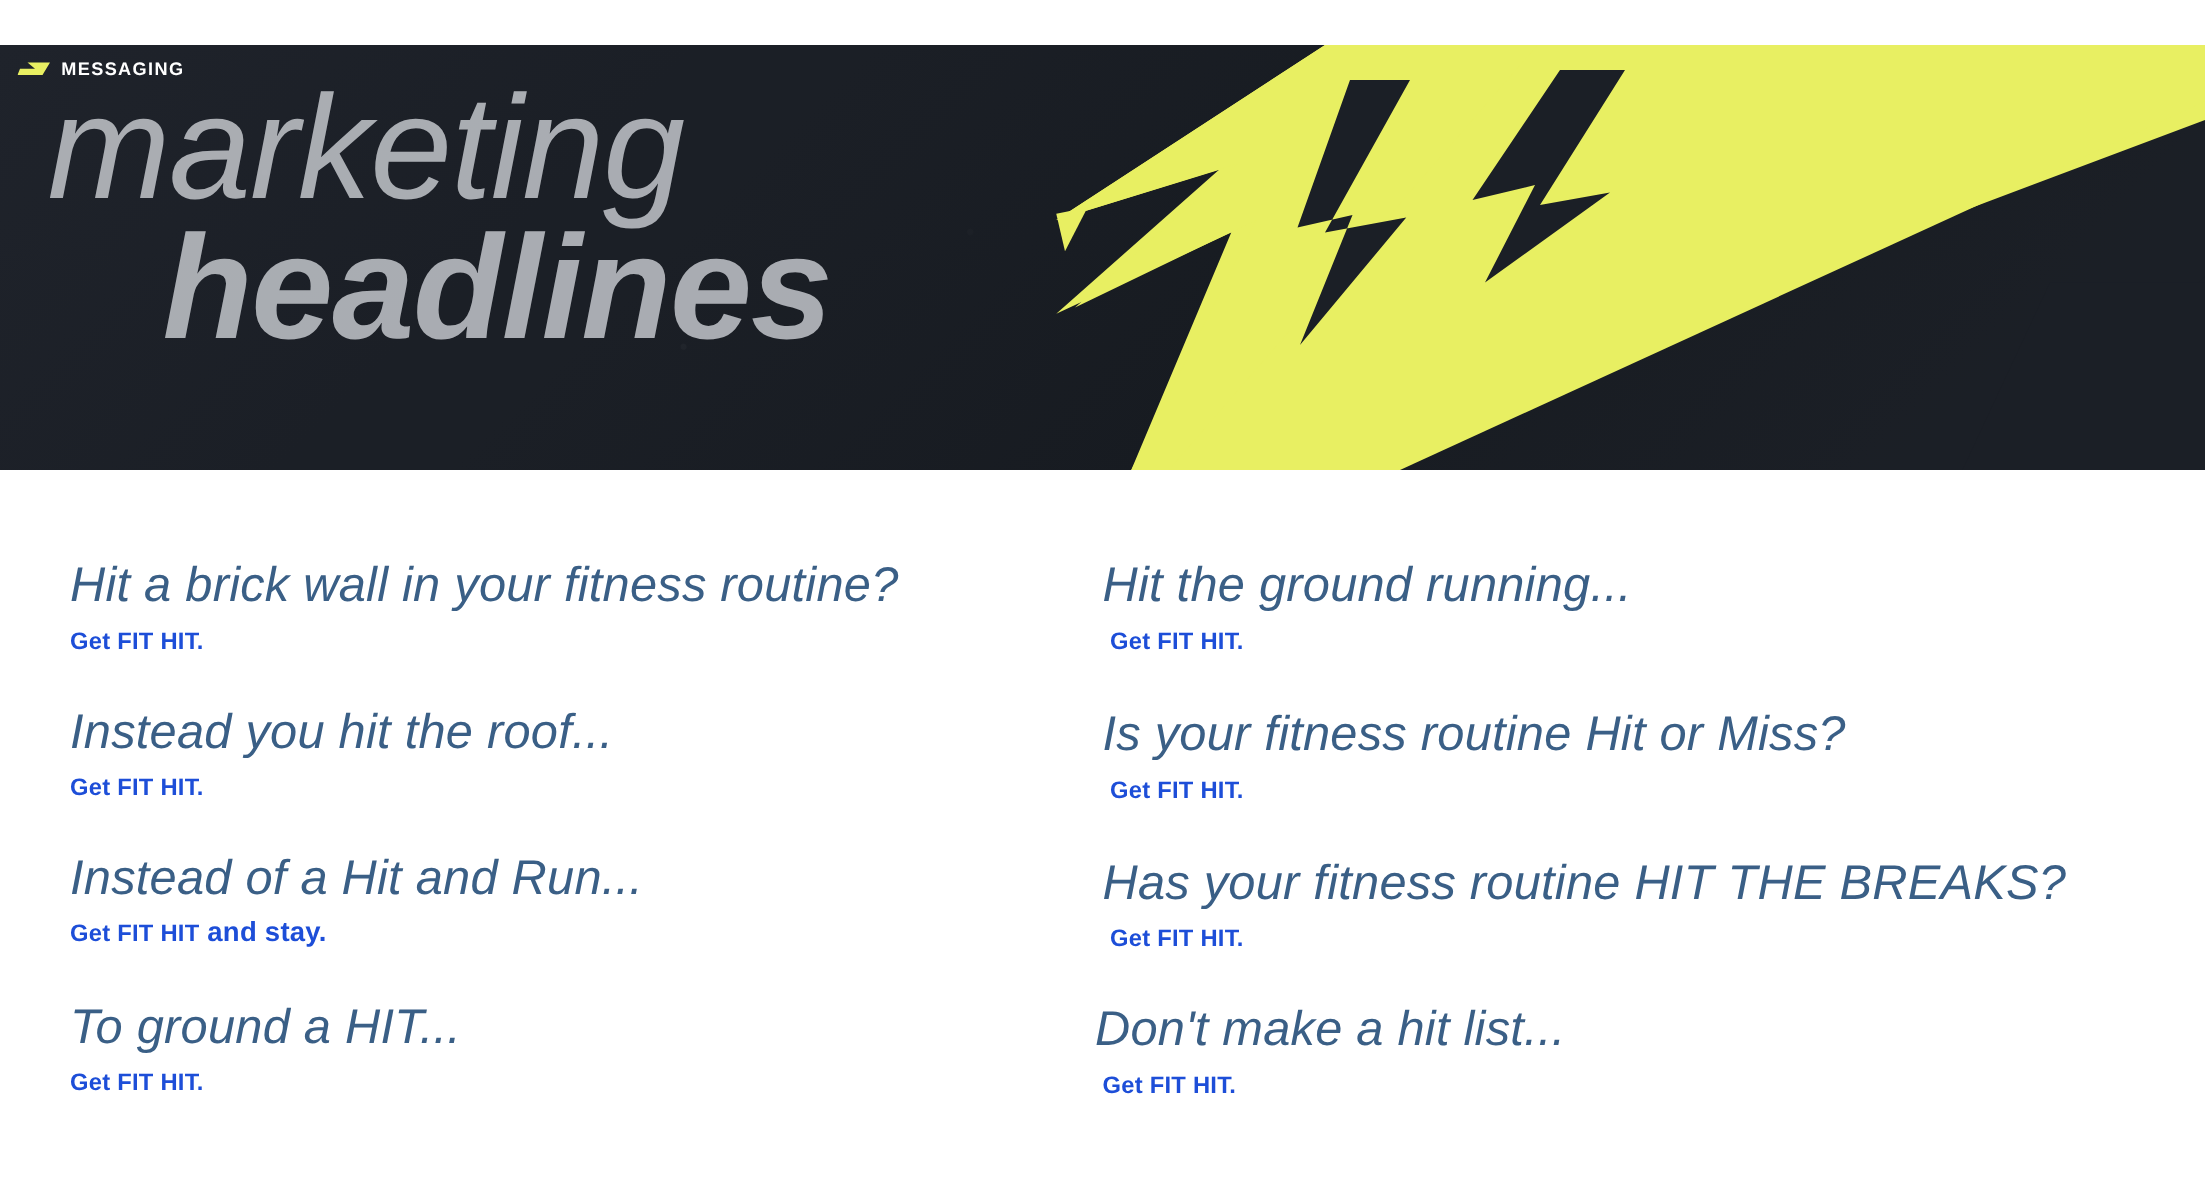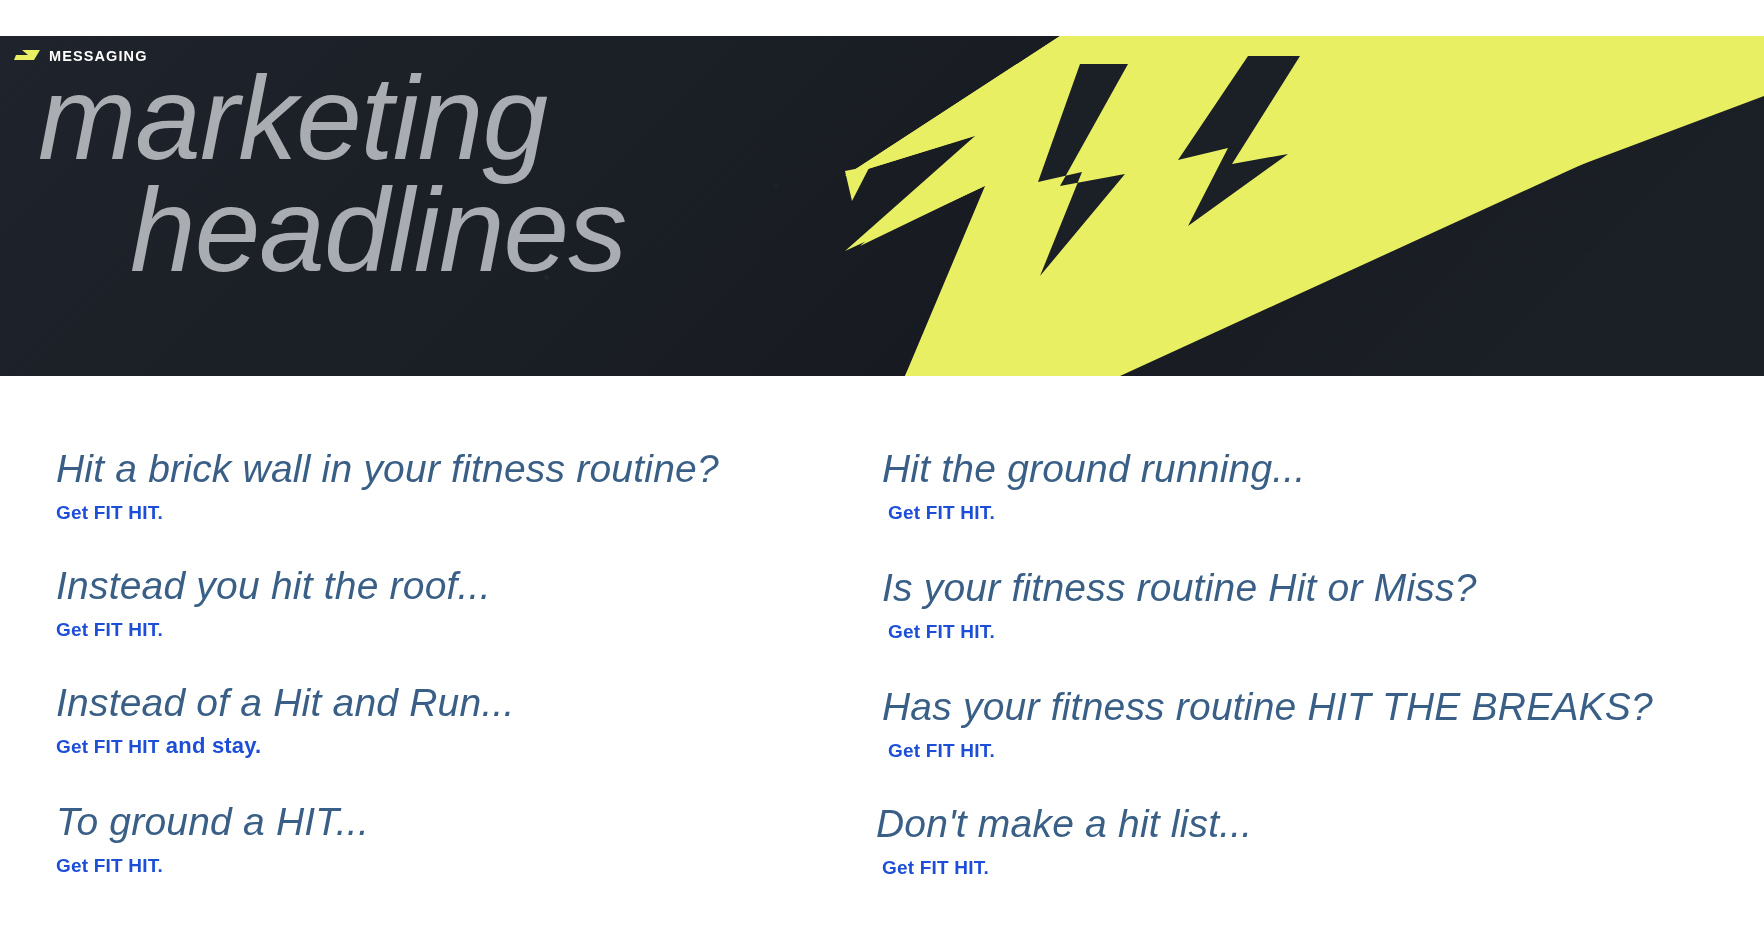--- a/index.html
+++ b/index.html
@@ -65,21 +65,21 @@
     z-index: 4;
     color: #c9ccd1;
     font-family: "Liberation Sans", sans-serif;
     font-style: italic;
     font-weight: 300;
     font-size: 118px;
     line-height: 0.95;
     letter-spacing: -1px;
     opacity: .82;
   }
-  .banner-title .line2 { display: block; margin-left: 92px; }
+  .banner-title .line2 { display: block; margin-left: 92px; font-weight: bold; }
 
   
   .content {
     position: absolute;
     top: 340px;
     left: 0;
     width: 1764px;
     height: 603px;
     display: flex;
   }

